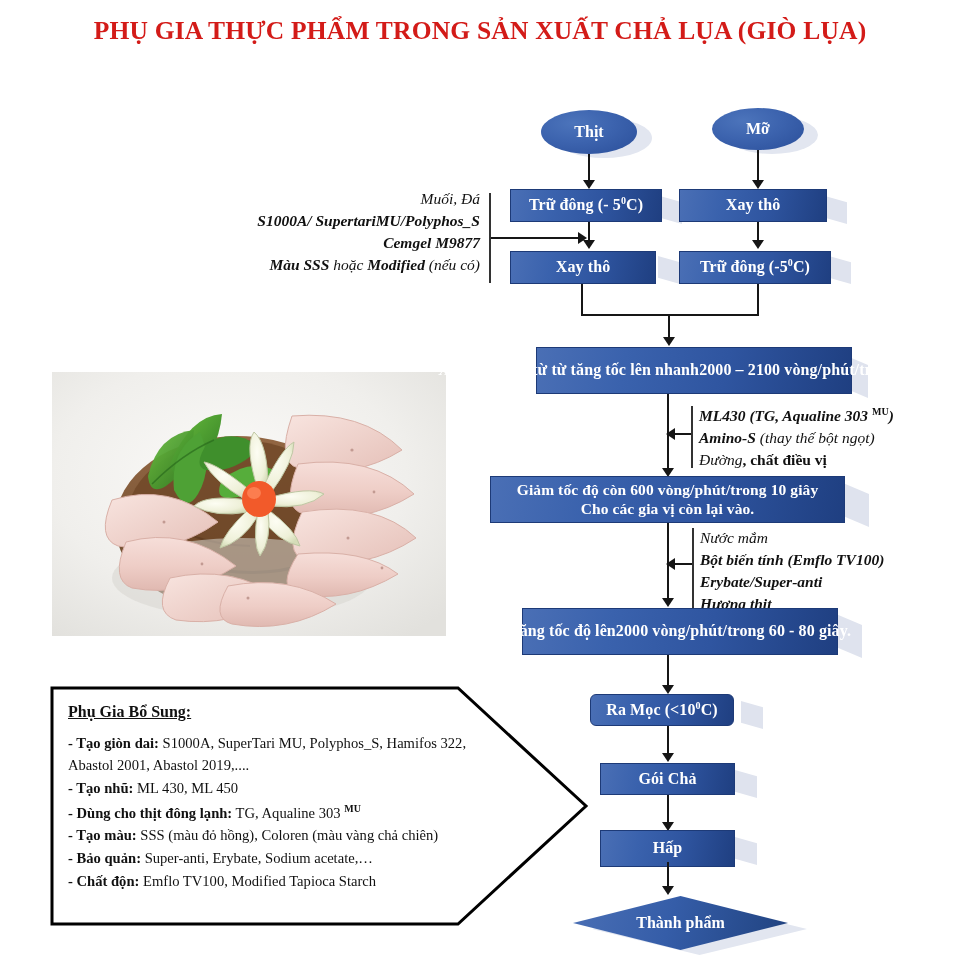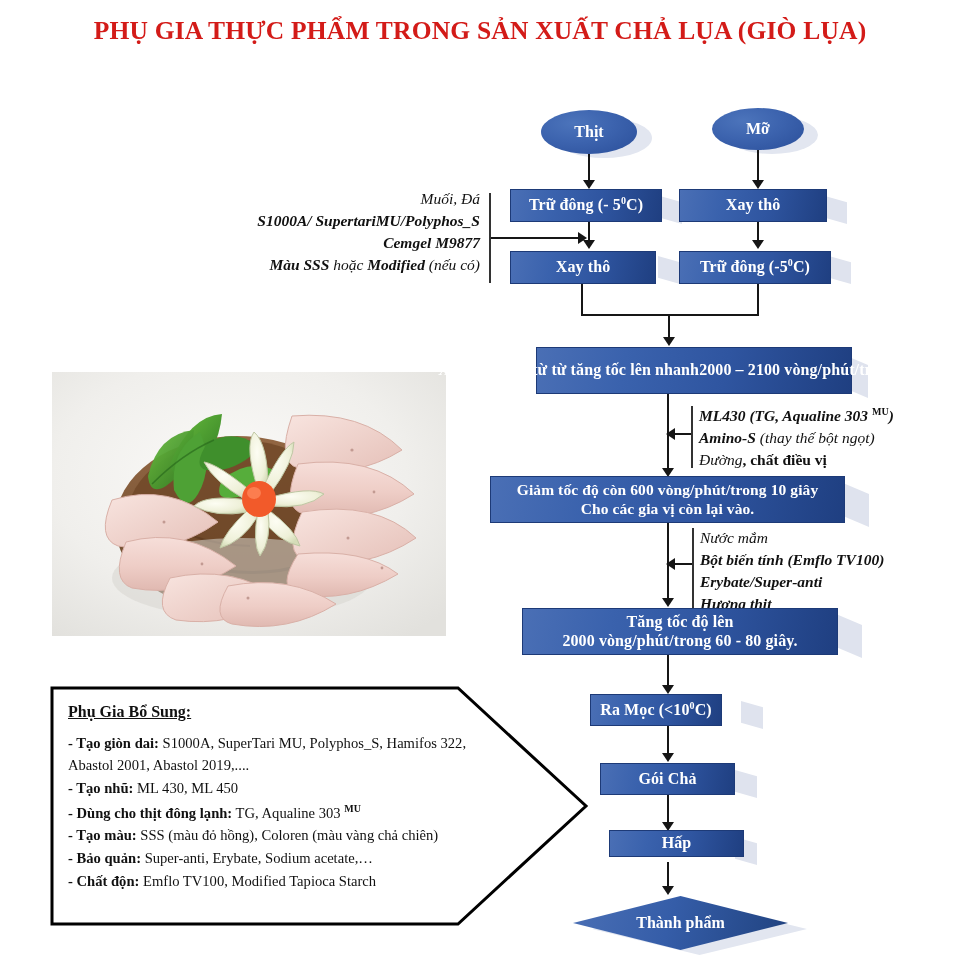--- a/index.html
+++ b/index.html
@@ -333,46 +333,46 @@
   <div class="tickline" style="left:692px;top:528px;height:80px;"></div>
 
   <div class="ann" style="left:700px;top:527px;">
     <div class="i">Nước mắm</div>
     <div class="b">Bột biến tính (Emflo TV100)</div>
     <div class="b">Erybate/Super-anti</div>
     <div class="b">Hương thịt</div>
   </div>
 
   <div class="nshadow" style="left:836px;top:614px;width:26px;height:44px;clip-path:polygon(0 0,100% 25%,100% 100%,0 75%);"></div>
-  <div class="node" style="left:522px;top:608px;width:316px;height:47px;flex-direction:column;">
+  <div class="node" style="left:522px;top:608px;width:316px;height:47px;flex-direction:row;">
     <span class="ln">Tăng tốc độ lên</span>
     <span class="ln">2000 vòng/phút/trong 60 - 80 giây.</span>
   </div>
 
   <div class="vline" style="left:667px;top:655px;height:34px;"></div>
   <div class="arrowdown" style="left:662px;top:685px;"></div>
 
   <div class="nshadow" style="left:741px;top:701px;width:22px;height:28px;clip-path:polygon(0 0,100% 22%,100% 100%,0 78%);"></div>
-  <div class="node" style="left:590px;top:694px;width:132px;height:32px;">
+  <div class="node" style="left:590px;top:694px;width:144px;height:32px;border-radius:6px;">
     <span class="ln"><span>Ra Mọc (&lt;10</span><span class="sup">0</span><span>C)</span></span>
   </div>
 
   <div class="vline" style="left:667px;top:726px;height:32px;"></div>
   <div class="arrowdown" style="left:662px;top:753px;"></div>
 
   <div class="nshadow" style="left:735px;top:770px;width:22px;height:28px;clip-path:polygon(0 0,100% 22%,100% 100%,0 78%);"></div>
   <div class="node" style="left:600px;top:763px;width:135px;height:32px;">
     <span class="ln">Gói Chả</span>
   </div>
 
   <div class="vline" style="left:667px;top:795px;height:32px;"></div>
   <div class="arrowdown" style="left:662px;top:822px;"></div>
 
   <div class="nshadow" style="left:735px;top:837px;width:22px;height:28px;clip-path:polygon(0 0,100% 22%,100% 100%,0 78%);"></div>
-  <div class="node" style="left:600px;top:830px;width:135px;height:27px;margin-left:9px;">
+  <div class="node" style="left:600px;top:830px;width:135px;height:37px;">
     <span class="ln">Hấp</span>
   </div>
 
   <div class="vline" style="left:667px;top:862px;height:28px;"></div>
   <div class="arrowdown" style="left:662px;top:886px;"></div>
 
   <div class="dshadow" style="left:592px;top:903px;width:215px;height:52px;"></div>
   <div class="diamond-wrap" style="left:573px;top:896px;width:215px;height:54px;">
     <div class="diamond"></div>
     <div class="diamond-label">Thành phẩm</div>

